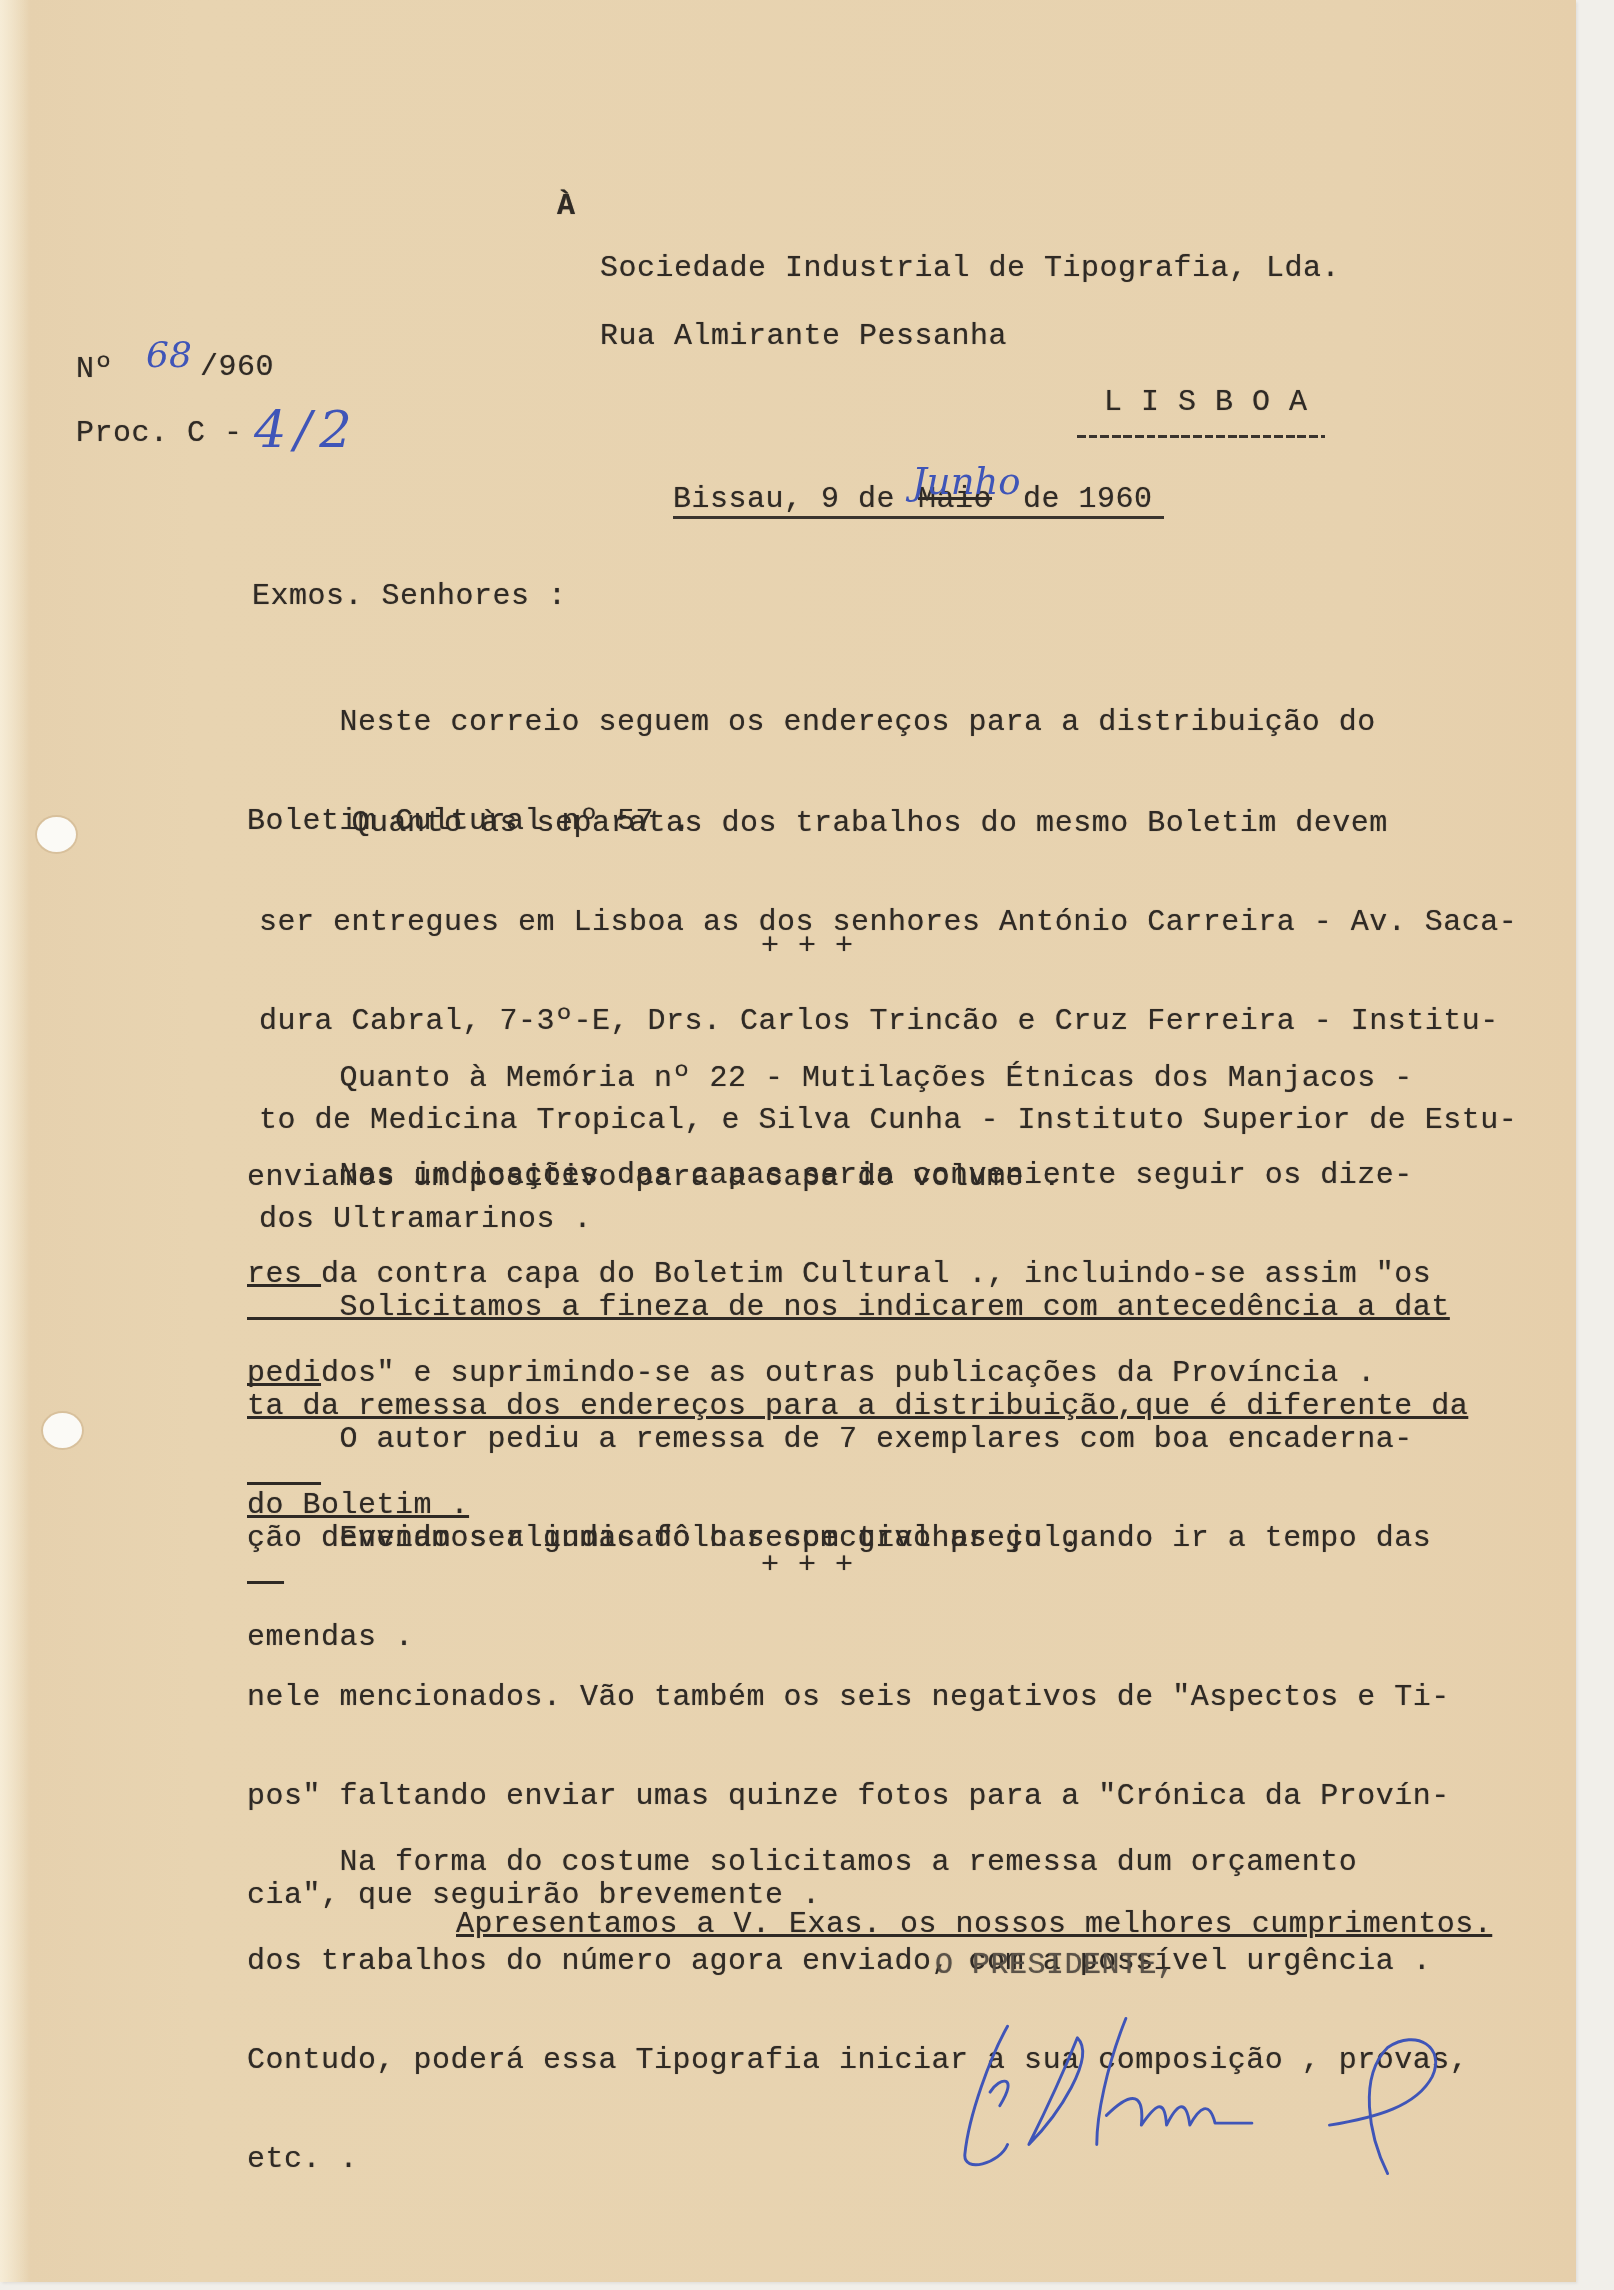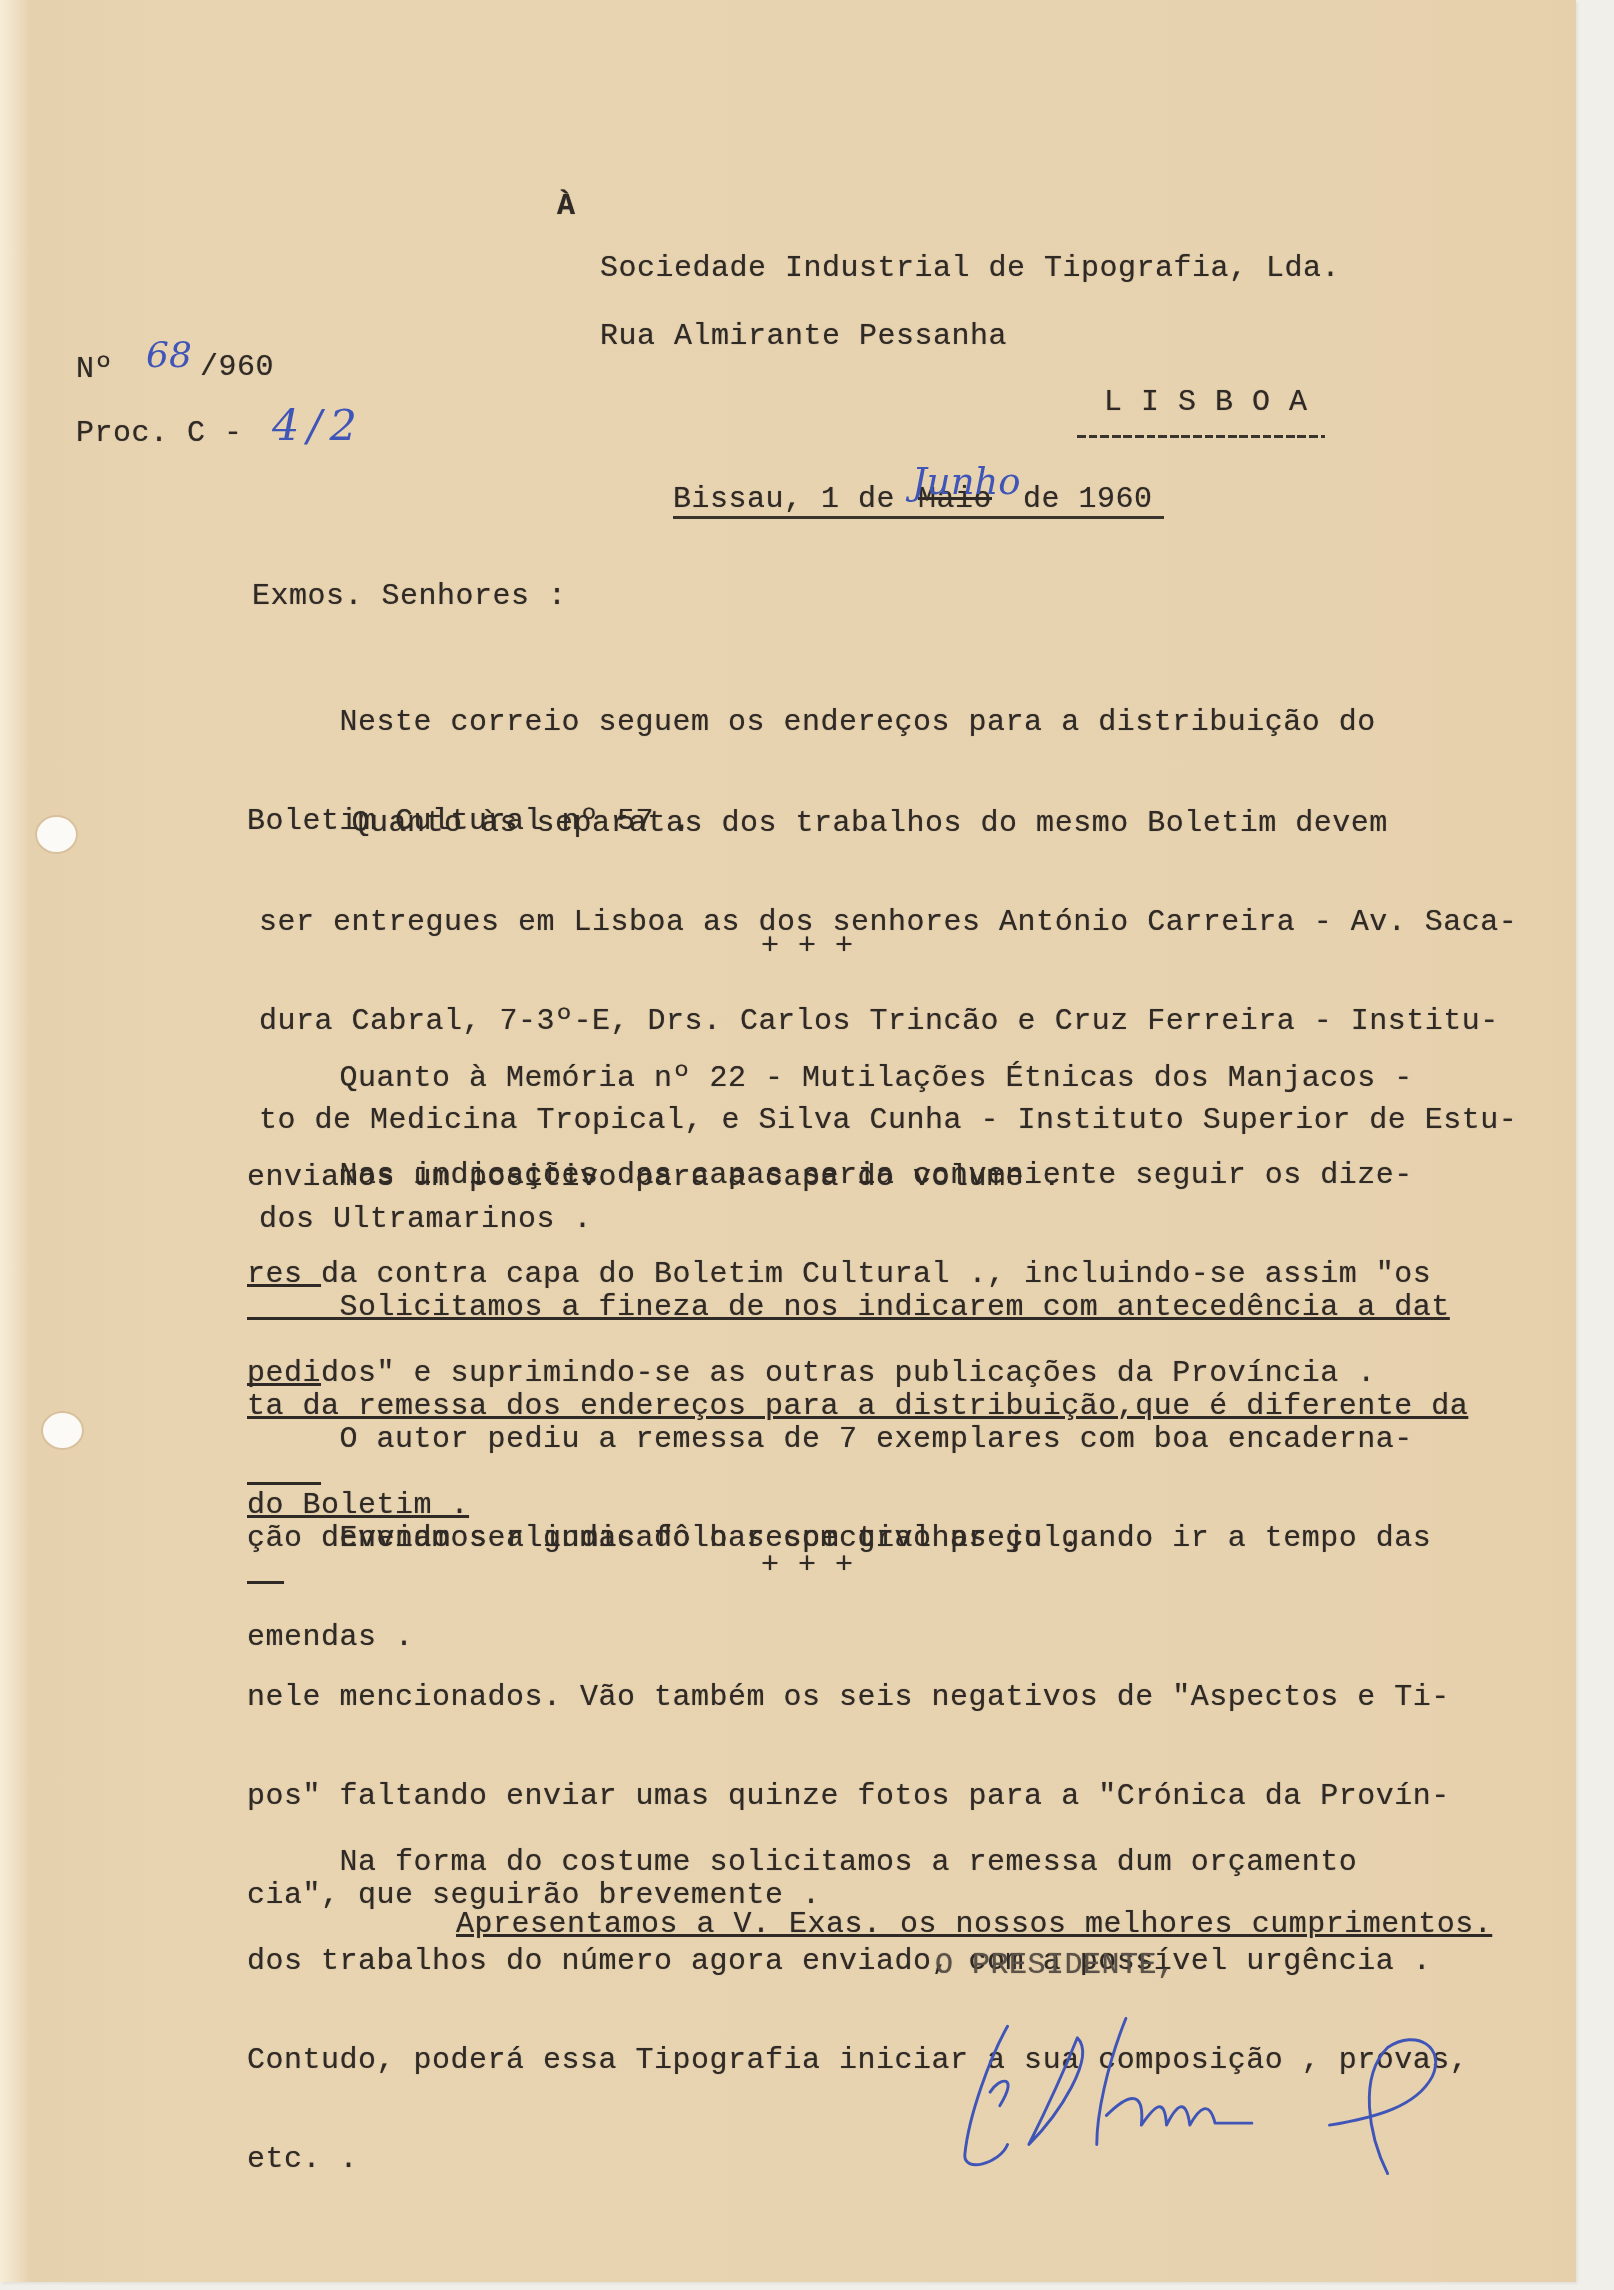--- a/index.html
+++ b/index.html
@@ -64,23 +64,23 @@
 
   <div class="typed" style="left:600px; top:252px;">Sociedade Industrial de Tipografia, Lda.</div>
   <div class="typed" style="left:600px; top:320px;">Rua Almirante Pessanha</div>
   <div class="typed" style="left:1104px; top:386px;">L I S B O A</div>
   <div class="underline-dash" style="left:1077px; top:435px; width:248px;"></div>
 
   <div class="typed" style="left:76px; top:353px;">Nº</div>
   <div class="ink" style="left:146px; top:334px; font-size:36px;">68</div>
   <div class="typed" style="left:200px; top:351px;">/960</div>
   <div class="typed" style="left:76px; top:417px;">Proc. C -</div>
-  <div class="ink" style="left:272px; top:400px; font-size:43px; letter-spacing:7.8px;">4/2</div>
+  <div class="ink" style="left:254px; top:400px; font-size:51px; letter-spacing:7.8px;">4/2</div>
 
-  <div class="typed" style="left:673px; top:483px;">Bissau, 1 de</div>
+  <div class="typed" style="left:673px; top:483px;">Bissau, 9 de</div>
   <div class="typed" style="left:918px; top:483px; text-decoration: line-through;">Maio</div>
   <div class="ink" style="left:912px; top:460px; font-size:37px;">Junho</div>
   <div class="typed" style="left:1023px; top:483px;">de 1960</div>
   <div class="underline-solid" style="left:673px; top:516px; width:491px;"></div>
 
   <div class="typed" style="left:252px; top:580px;">Exmos. Senhores :</div>
 
   <div class="typed para" style="top:640px;">
     <span class="line">     Neste correio seguem os endereços para a distribuição do</span>
     <span class="line">Boletim Cultural nº 57 .</span>

